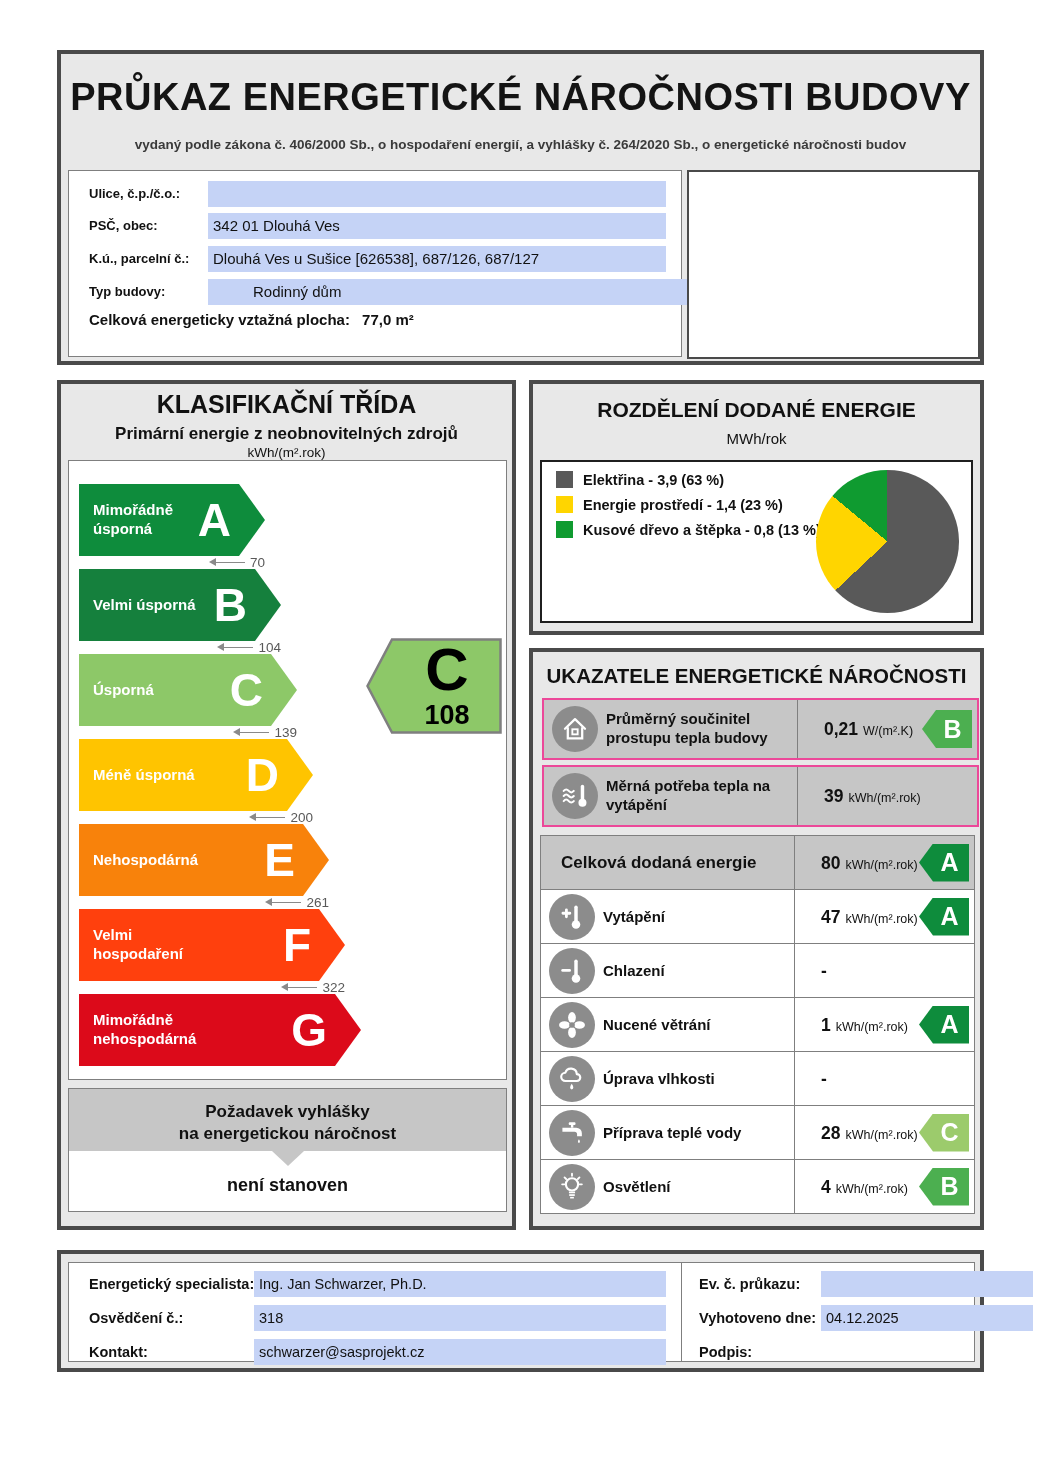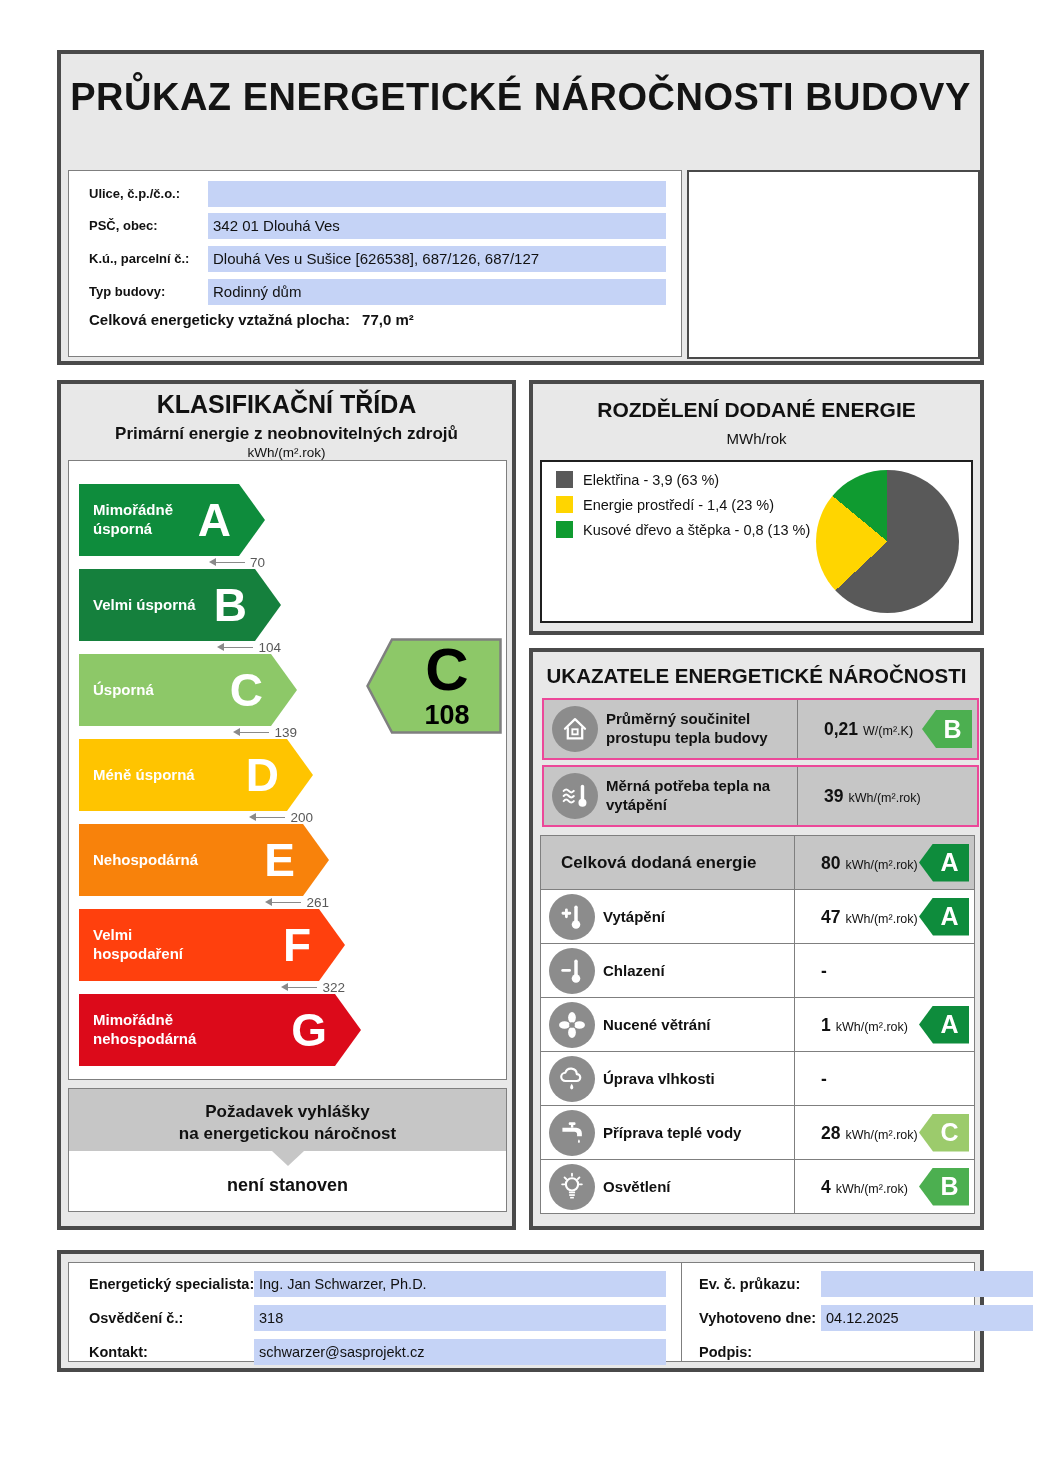--- a/index.html
+++ b/index.html
@@ -58,21 +58,21 @@
   
   .pie-box{position:absolute;left:529px;top:380px;width:455px;height:255px;background:#E8E8E8;
            border:4px solid #4A4A4A;box-sizing:border-box;}
   .pie-title{position:absolute;left:0;right:0;top:14px;text-align:center;font-size:21px;font-weight:bold;}
   .pie-sub{position:absolute;left:0;right:0;top:46px;text-align:center;font-size:15px;}
   .pie-inner{position:absolute;left:7px;top:76px;width:433px;height:163px;background:#fff;
              border:2px solid #1F1F1F;box-sizing:border-box;}
   .legend{position:absolute;left:14px;top:9px;}
   .legend-item{display:flex;align-items:center;gap:10px;margin-bottom:8px;}
   .legend-swatch{width:17px;height:17px;flex:none;}
-  .legend-text{font-size:14.5px;font-weight:normal;white-space:nowrap;text-align:center;}
+  .legend-text{font-size:14.5px;font-weight:bold;white-space:nowrap;text-align:center;}
   .pie-circle{position:absolute;left:274px;top:8px;width:143px;height:143px;border-radius:50%;}
   
   .ind-box{position:absolute;left:529px;top:648px;width:455px;height:582px;background:#E8E8E8;
            border:4px solid #4A4A4A;box-sizing:border-box;}
   .ind-title{position:absolute;left:0;right:0;top:12px;text-align:center;font-size:20.5px;font-weight:bold;}
   .ind-row{position:relative;height:53px;background:#fff;}
   .ind-row.standalone{position:absolute;left:9px;width:433px;height:58px;background:#C6C6C6;
                       border:2px solid #ec4899;text-decoration:underline;}
   .ind-table{position:absolute;left:7px;top:183px;width:433px;border:1px solid #7F7F7F;}
   .ind-table .ind-row{border-top:1px solid #7F7F7F;}
@@ -104,20 +104,21 @@
   .f-field.right-col{left:752px;width:212px;}
   .f-field .val{font-size:14.5px;}
 </style>
 </head>
 <body>
 
 <div id="page">
 
   <div class="title-box">
     <h1 class="main-title">PRŮKAZ ENERGETICKÉ NÁROČNOSTI BUDOVY</h1>
+    <div class="main-subtitle">vydaný podle zákona č. 406/2000 Sb., o hospodaření energií, a vyhlášky č. 264/2020 Sb., o energetické náročnosti budov</div>
 
     <div class="addr-box">
       <div id="addr-rows">
           <div class="addr-row" style="top: 10px;">
             <span class="addr-label">Ulice, č.p./č.o.:</span>
             <div class="blue-field" style="left: 139px; width: 458px; top: 0px;">
               <span class="val"></span>
             </div>
           </div>
           <div class="addr-row" style="top: 42px;">
@@ -127,21 +128,21 @@
             </div>
           </div>
           <div class="addr-row" style="top: 75px;">
             <span class="addr-label">K.ú., parcelní č.:</span>
             <div class="blue-field" style="left: 139px; width: 458px; top: 0px;">
               <span class="val">Dlouhá Ves u Sušice [626538], 687/126, 687/127</span>
             </div>
           </div>
           <div class="addr-row" style="top: 108px;">
             <span class="addr-label">Typ budovy:</span>
-            <div class="blue-field" style="left: 139px; width: 458px; top: 0px;">
+            <div class="blue-field" style="left: 139px; width: 458px; top: 0px; padding-left: 40px;">
               <span class="val">Rodinný dům</span>
             </div>
           </div>
         </div>
       <div class="area-line">
         <span>Celková energeticky vztažná plocha:</span>
         <span style="margin-left:8px;">77,0 m²</span>
       </div>
     </div>
     <div class="photo-box"></div>

